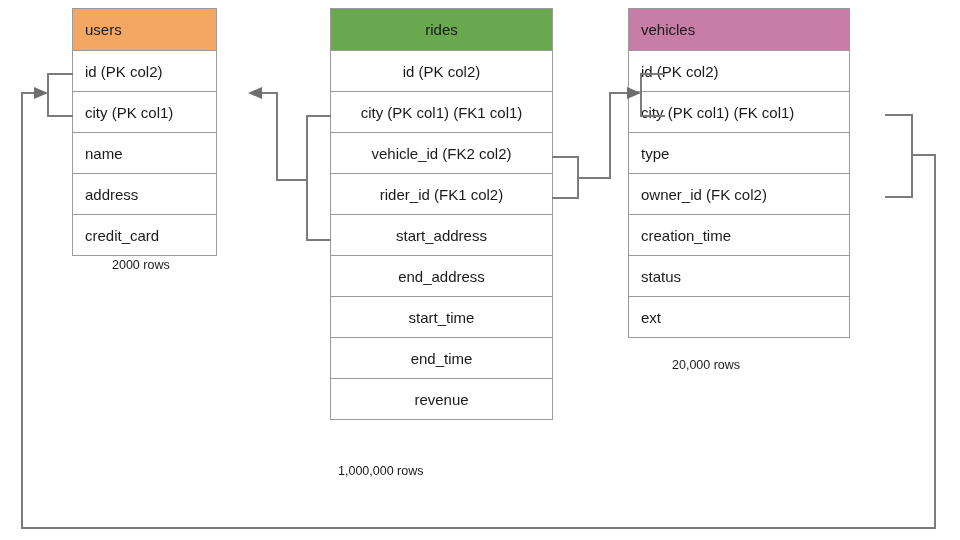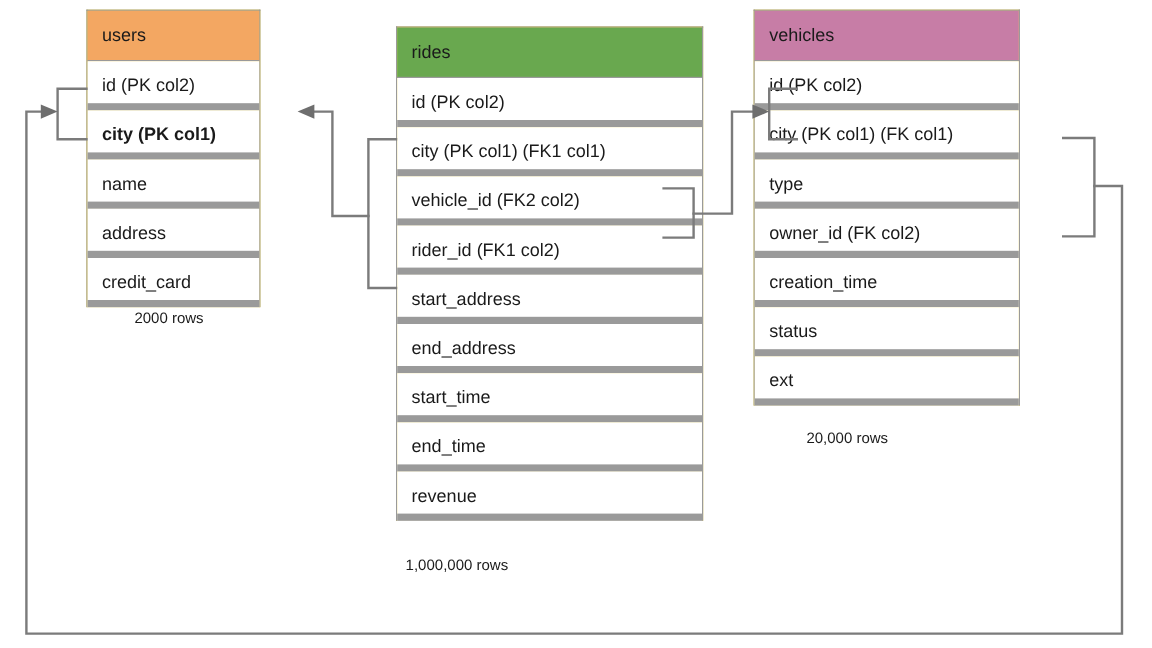--- a/index.html
+++ b/index.html
@@ -34,21 +34,21 @@
     overflow: hidden;
   }
   .tbl-row {
     height: 41px;
     line-height: 41px;
     padding: 0 12px;
     font-size: 15px;
     color: #1a1a1a;
     background: #ffffff;
     box-sizing: border-box;
-    border-bottom: 6px solid #c2410c;
+    border-bottom: 1px solid #c2410c;
     white-space: nowrap;
     overflow: hidden;
   }
   .row-count {
     position: absolute;
     font-size: 12.5px;
     color: #1a1a1a;
     white-space: nowrap;
   }
   svg.wires {
@@ -72,28 +72,28 @@
   }
 </style>
 </head>
 <body>
 
 <div id="canvas" style="background: rgb(255, 255, 255);">
 
   <div class="table-box" id="tbl-users" style="left: 72px; top: 8px; width: 145px; border-color: rgb(154, 154, 154);">
     <div class="tbl-header" id="hdr-users" style="background: rgb(243, 167, 98); border-color: rgb(154, 154, 154);">users</div>
     <div class="tbl-row" style="border-color: rgb(154, 154, 154);">id (PK col2)</div>
-    <div class="tbl-row" style="border-color: rgb(154, 154, 154); font-weight: bold;">city (PK col1)</div>
+    <div class="tbl-row" style="border-color: rgb(154, 154, 154);">city (PK col1)</div>
     <div class="tbl-row" style="border-color: rgb(154, 154, 154);">name</div>
     <div class="tbl-row" style="border-color: rgb(154, 154, 154);">address</div>
     <div class="tbl-row" style="border-color: rgb(154, 154, 154);">credit_card</div>
   </div>
   <div class="row-count" style="left:80px; top:258px;margin-left:32px;">2000 rows</div>
 
-  <div class="table-box" id="tbl-rides" style="left: 330px; top: 22px; width: 256px; border-color: rgb(154, 154, 154);">
+  <div class="table-box" id="tbl-rides" style="left: 330px; top: 8px; width: 223px; border-color: rgb(154, 154, 154); text-align: center;">
     <div class="tbl-header" id="hdr-rides" style="background: rgb(105, 168, 79); border-color: rgb(154, 154, 154);">rides</div>
     <div class="tbl-row" style="border-color: rgb(154, 154, 154);">id (PK col2)</div>
     <div class="tbl-row" style="border-color: rgb(154, 154, 154);">city (PK col1) (FK1 col1)</div>
     <div class="tbl-row" style="border-color: rgb(154, 154, 154);">vehicle_id (FK2 col2)</div>
     <div class="tbl-row" style="border-color: rgb(154, 154, 154);">rider_id (FK1 col2)</div>
     <div class="tbl-row" style="border-color: rgb(154, 154, 154);">start_address</div>
     <div class="tbl-row" style="border-color: rgb(154, 154, 154);">end_address</div>
     <div class="tbl-row" style="border-color: rgb(154, 154, 154);">start_time</div>
     <div class="tbl-row" style="border-color: rgb(154, 154, 154);">end_time</div>
     <div class="tbl-row" style="border-color: rgb(154, 154, 154);">revenue</div>

